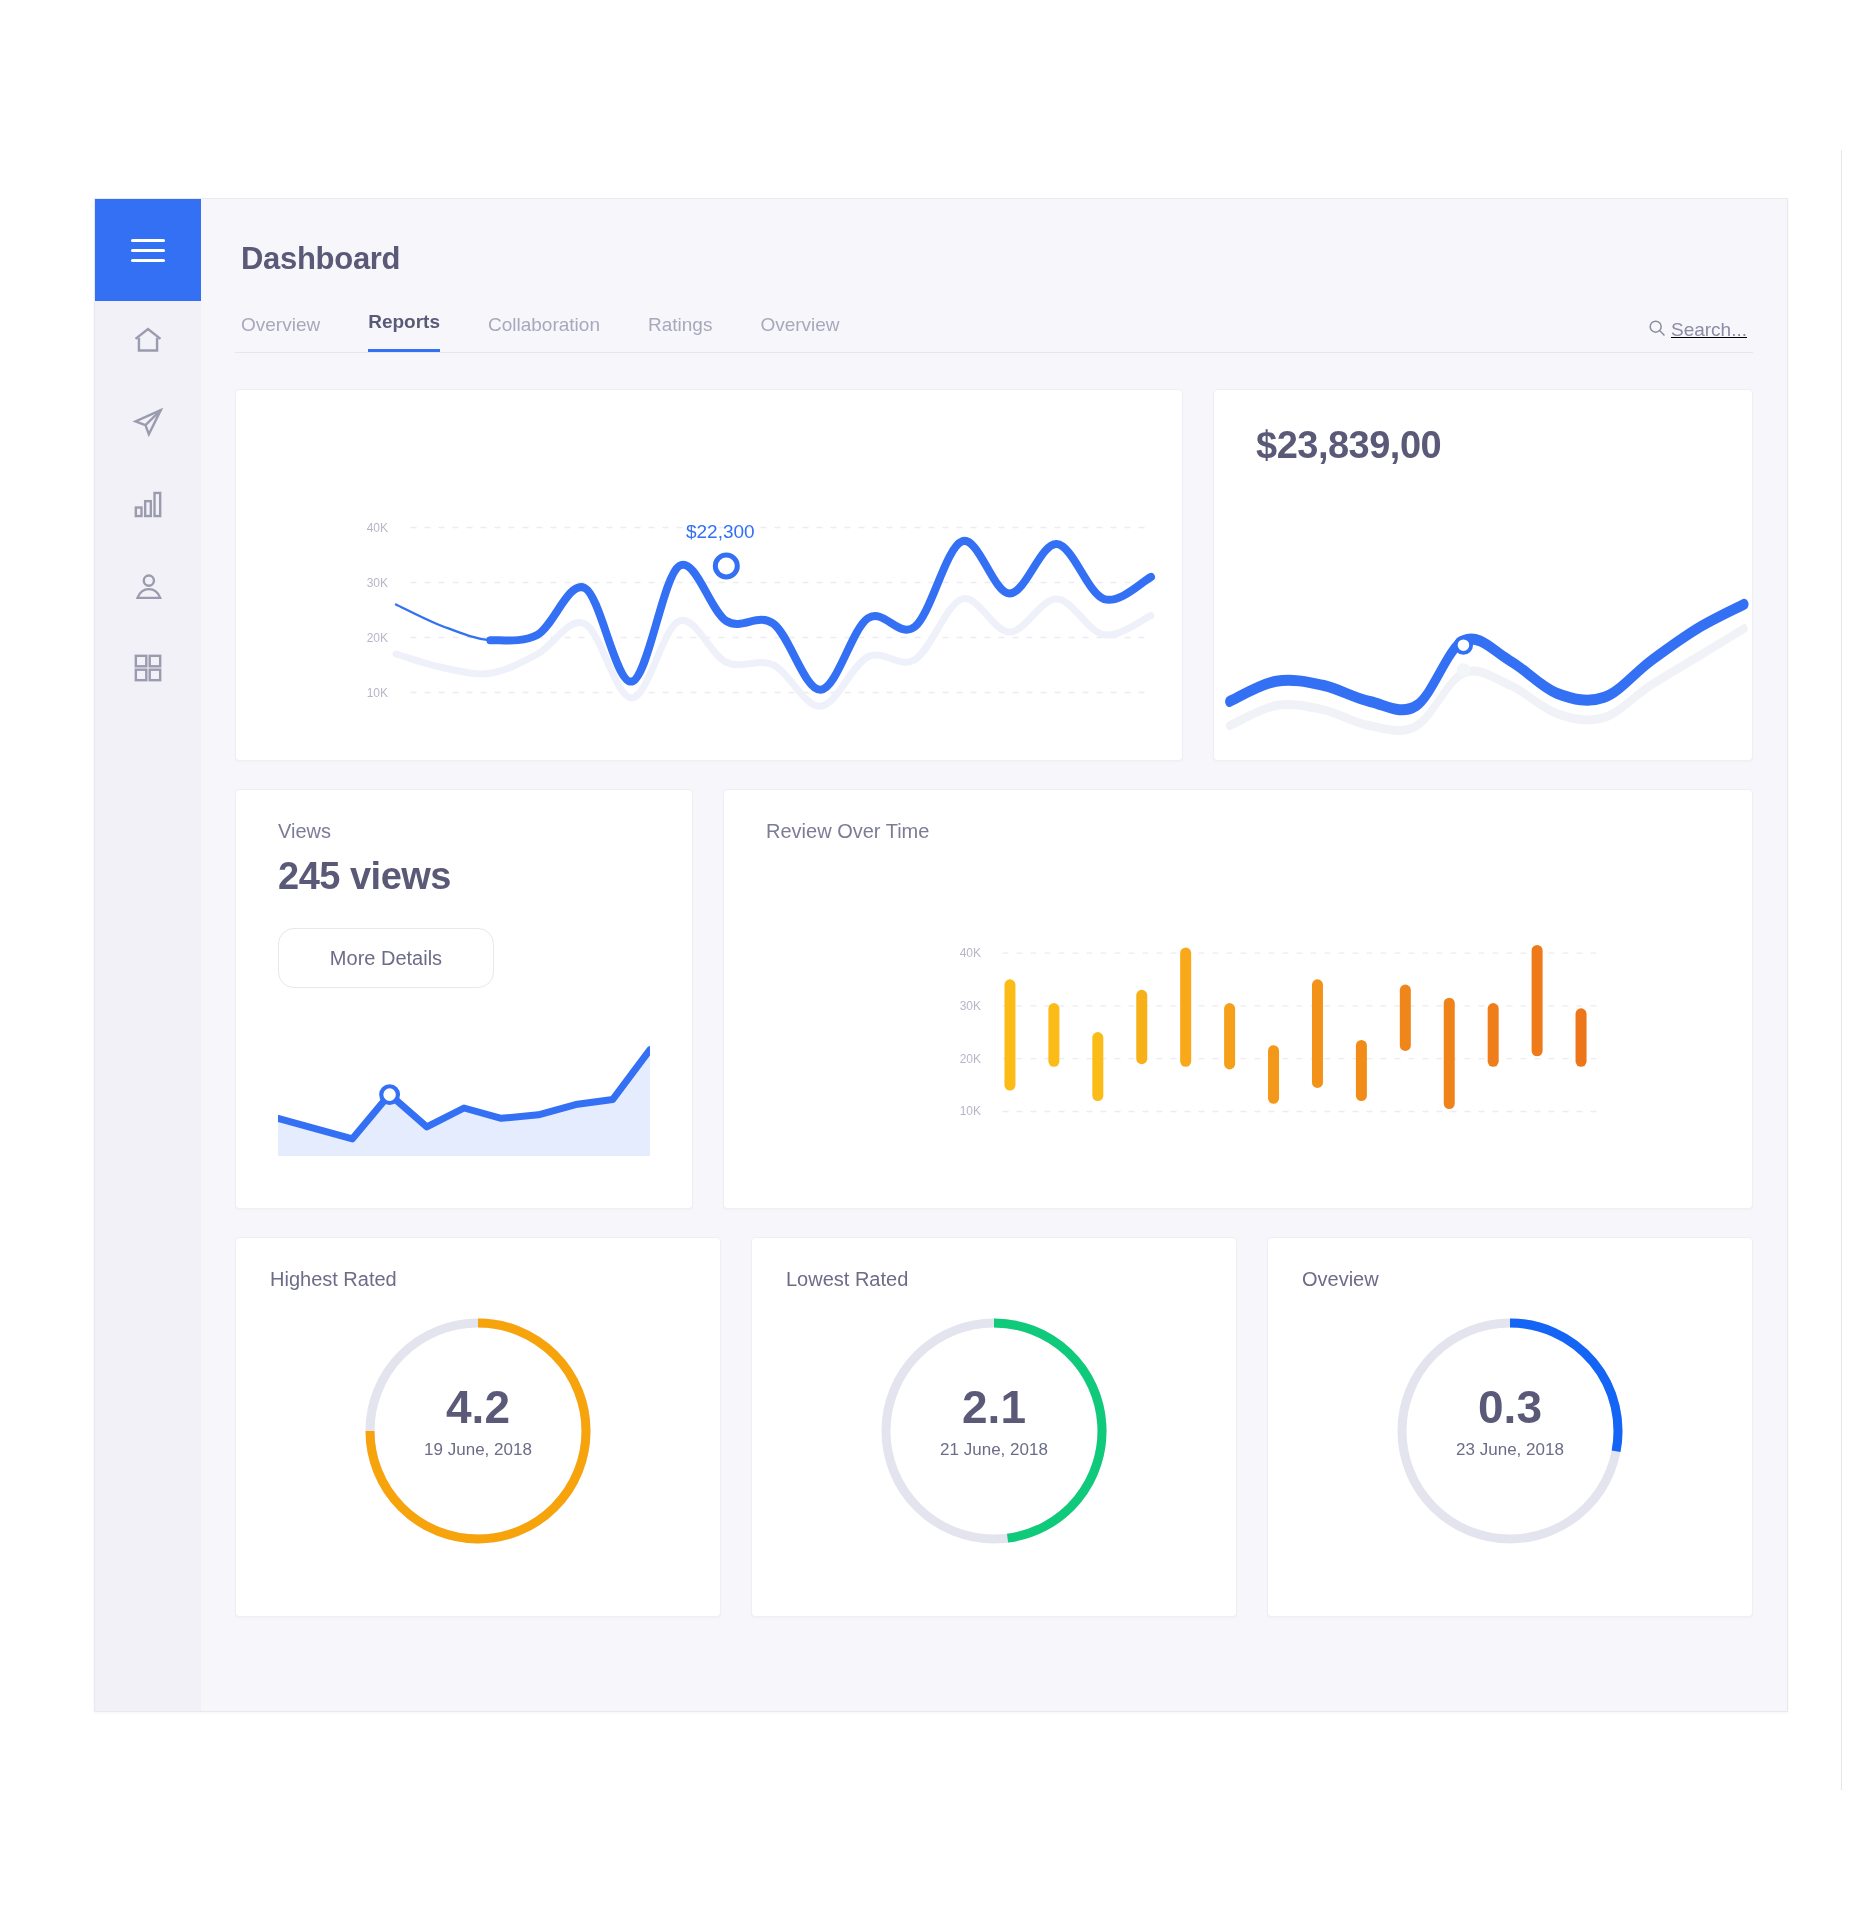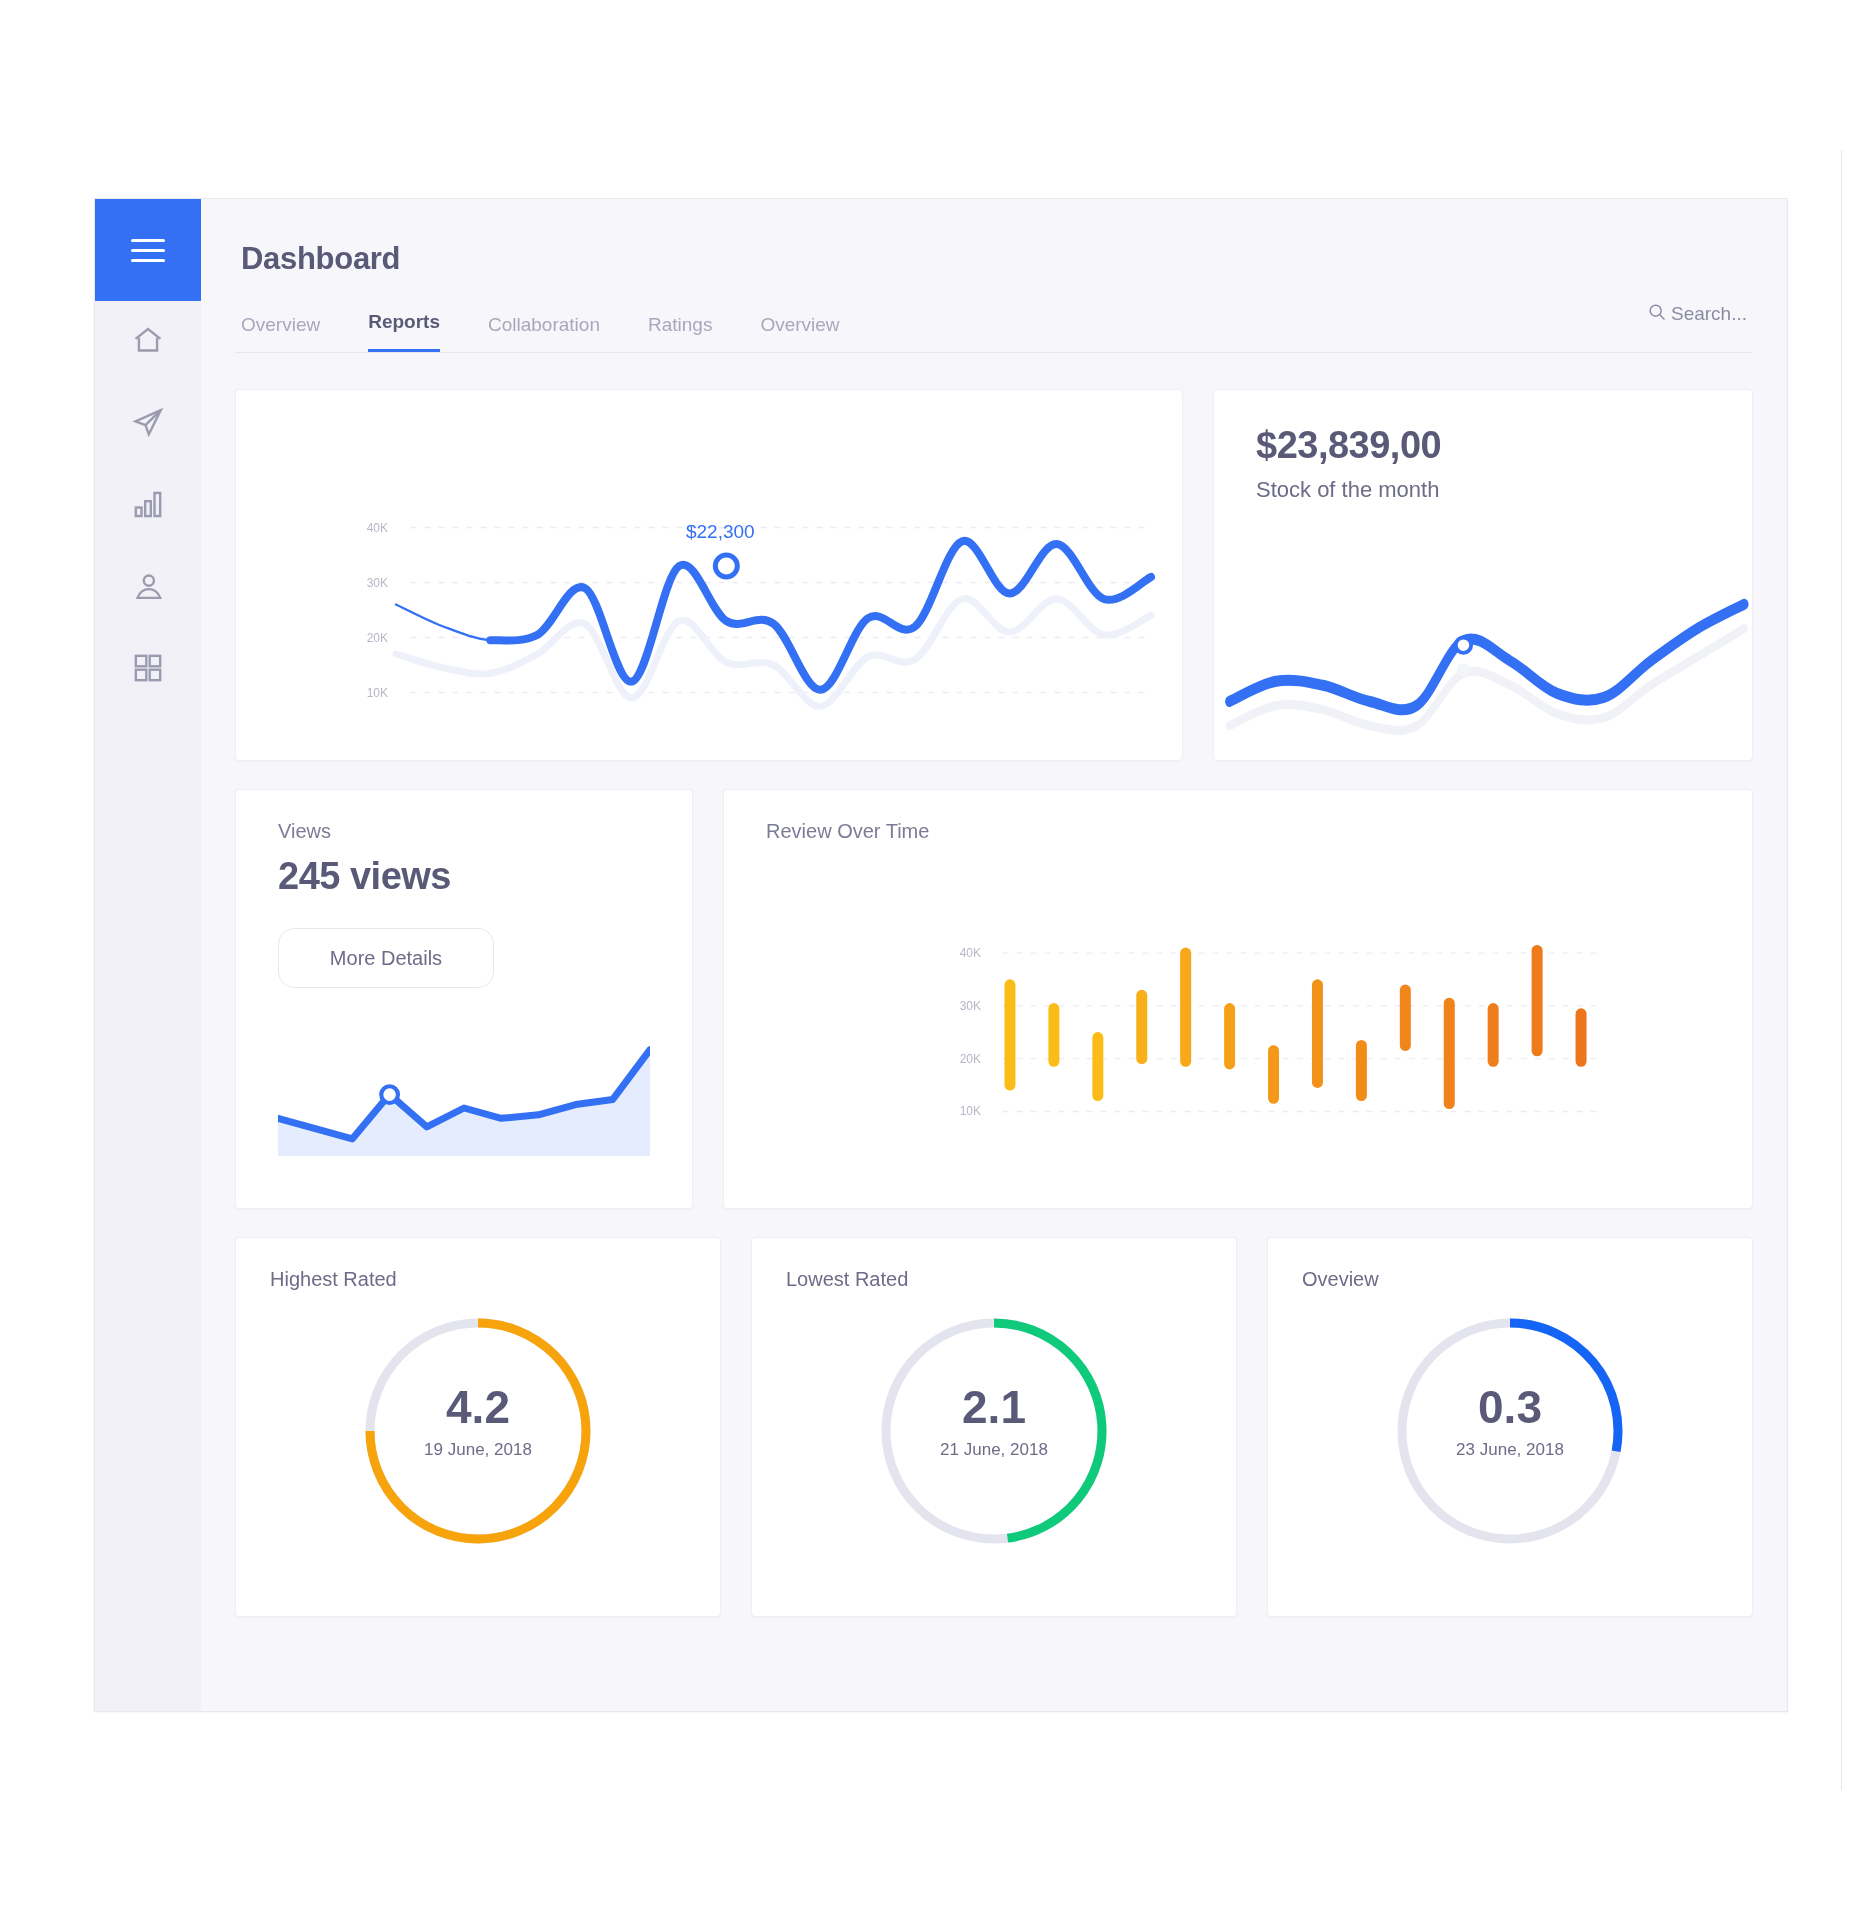--- a/index.html
+++ b/index.html
@@ -69,23 +69,24 @@
     padding-left: 6px;
   }
   .tab {
     font-size: 19px; color: #a8a8bd;
     padding: 10px 0 16px 0; margin-right: 48px;
     cursor: pointer; white-space: nowrap;
   }
   .tab.active { color: #5a5a78; font-weight: bold; border-bottom: 3px solid #3370f4; }
 
   #search-box {
-    position: absolute; right: 6px; bottom: 26px;
+    position: absolute; right: 6px; bottom: 10px;
     display: flex; align-items: center; gap: 4px;
     cursor: text;
+    text-decoration: underline;
   }
   #search-box svg { stroke: #8b8ba3; fill: none; stroke-width: 1.8; }
   #search-input-text { font-size: 19px; color: #8b8ba3; }
 
   
   .card {
     background: #ffffff;
     border: 1px solid #eeeef4;
     border-radius: 4px;
     box-shadow: 0 1px 2px rgba(80,80,120,.04);
@@ -241,21 +242,20 @@
           <path id="rev-prev" fill="none" stroke="#eef1fa" stroke-width="7" stroke-linecap="round" d="M160,264 C168.021875,266.3375 191.14375,274.4775 207.1875,277.75 C223.23125,281.0225 238.33125,285.5875 254.375,283.25 C270.41875,280.9125 285.51875,272.415 301.5625,264 C317.60625,255.585 332.70625,226.27 348.75,233.75 C364.79375,241.23 379.89375,308.4675 395.9375,308 C411.98125,307.5325 427.08125,237.0775 443.125,231 C459.16875,224.9225 474.26875,264.77 490.3125,272.25 C506.35625,279.73 521.45625,267.52 537.5,275 C553.54375,282.48 568.64375,317.6525 584.6875,316.25 C600.73125,314.8475 615.83125,274.6975 631.875,266.75 C647.91875,258.8025 663.01875,279.3175 679.0625,269.5 C695.10625,259.6825 710.20625,213.675 726.25,209 C742.29375,204.325 757.39375,242 773.4375,242 C789.48125,242 804.58125,208.5325 820.625,209 C836.66875,209.4675 851.76875,241.945 867.8125,244.75 C883.85625,247.555 906.978125,228.7725 915,225.5"></path>
           <path id="rev-curr-thin" fill="none" stroke="#3370f4" stroke-width="2.4" stroke-linecap="round" d="M160,214.5 C168.021875,218.24 191.14375,230.4225 207.1875,236.5 C223.23125,242.5775 238.33125,248.8475 254.375,250.25 C270.41875,251.6525 293.540625,245.685 301.5625,244.75"></path>
           <path id="rev-curr" fill="none" stroke="#3370f4" stroke-width="8" stroke-linecap="round" d="M254.375,250.25 C262.396875,249.315 285.51875,253.6325 301.5625,244.75 C317.60625,235.8675 332.70625,190.0525 348.75,198 C364.79375,205.9475 379.89375,295.24 395.9375,291.5 C411.98125,287.76 427.08125,186.285 443.125,176 C459.16875,165.715 474.26875,221.1825 490.3125,231 C506.35625,240.8175 521.45625,222.0625 537.5,233.75 C553.54375,245.4375 568.64375,300.685 584.6875,299.75 C600.73125,298.815 615.83125,239.0025 631.875,228.25 C647.91875,217.4975 663.01875,249.59 679.0625,236.5 C695.10625,223.41 710.20625,156.86 726.25,151.25 C742.29375,145.64 757.39375,203.0325 773.4375,203.5 C789.48125,203.9675 804.58125,153.065 820.625,154 C836.66875,154.935 851.76875,203.39 867.8125,209 C883.85625,214.61 906.978125,190.74 915,187"></path>
           <circle id="rev-marker" r="11" fill="#ffffff" stroke="#3370f4" stroke-width="5" cx="490.3125" cy="176"></circle>
           <text id="rev-tip" class="tooltip-text" text-anchor="middle" x="484.3125" y="148">$22,300</text>
         </svg>
       </div>
 
       <div class="card" id="card-stock">
         <div class="card-big-value">$23,839,00</div>
-        <div class="card-sub">Stock of the month</div>
         <svg width="100%" height="200" viewBox="0 0 700 200" preserveAspectRatio="none" style="position:absolute;left:0;bottom:0;">
           <path id="stk-shadow" fill="none" stroke="#f0f2f7" stroke-width="9" stroke-linecap="round" d="M20,165.78947368421052 C30.354545454545455,162.34473684210525 60.199999999999996,148.28210526315792 80.9090909090909,145.5263157894737 C101.61818181818182,142.77052631578948 121.1090909090909,146.13421052631577 141.8181818181818,149.57894736842104 C162.52727272727273,153.0236842105263 182.0181818181818,163.0336842105263 202.72727272727272,165.78947368421052 C223.43636363636364,168.54526315789474 242.9272727272727,174.7457894736842 263.6363636363636,165.78947368421052 C284.3454545454545,156.83315789473684 303.83636363636367,119.99473684210527 324.54545454545456,113.10526315789474 C345.25454545454545,106.21578947368421 364.74545454545455,118.37368421052632 385.45454545454544,125.26315789473685 C406.16363636363633,132.15263157894736 425.6545454545455,148.12 446.3636363636364,153.6315789473684 C467.07272727272726,159.14315789473682 486.56363636363636,162.50684210526316 507.27272727272725,157.68421052631578 C527.9818181818182,152.8615789473684 547.4727272727272,135.59736842105264 568.1818181818181,125.26315789473685 C588.8909090909091,114.92894736842106 608.3818181818182,106.53999999999999 629.0909090909091,96.89473684210526 C649.8000000000001,87.24947368421053 679.6454545454545,73.34894736842105 690,68.52631578947368"></path>
           <path id="stk-line" fill="none" stroke="#3370f4" stroke-width="11" stroke-linecap="round" d="M20,141.4736842105263 C30.354545454545455,138.02894736842103 60.199999999999996,123.96631578947368 80.9090909090909,121.21052631578948 C101.61818181818182,118.45473684210528 121.1090909090909,121.81842105263159 141.8181818181818,125.26315789473685 C162.52727272727273,128.70789473684212 182.0181818181818,138.02894736842103 202.72727272727272,141.4736842105263 C223.43636363636364,144.91842105263157 242.9272727272727,155.86052631578949 263.6363636363636,145.5263157894737 C284.3454545454545,135.1921052631579 303.83636363636367,88.26263157894736 324.54545454545456,80.68421052631578 C345.25454545454545,73.1057894736842 364.74545454545455,91.99105263157894 385.45454545454544,100.94736842105263 C406.16363636363633,109.90368421052632 425.6545454545455,127.16789473684211 446.3636363636364,133.3684210526316 C467.07272727272726,139.56894736842108 486.56363636363636,142.9326315789474 507.27272727272725,137.42105263157896 C527.9818181818182,131.90947368421052 547.4727272727272,112.65947368421052 568.1818181818181,100.94736842105263 C588.8909090909091,89.23526315789474 608.3818181818182,78.17157894736842 629.0909090909091,68.52631578947368 C649.8000000000001,58.88105263157895 679.6454545454545,48.34421052631579 690,44.21052631578948"></path>
         </svg>
         <svg width="100%" height="200" viewBox="0 0 700 200" style="position:absolute;left:0;bottom:0;">
           <circle id="stk-dot-shadow" r="9" fill="#f4f5f9" cx="324.54545454545456" cy="113.10526315789474"></circle>
           <circle id="stk-dot" r="10" fill="#ffffff" stroke="#3370f4" stroke-width="5" cx="324.54545454545456" cy="80.68421052631578"></circle>
         </svg>
       </div>
     </div>

